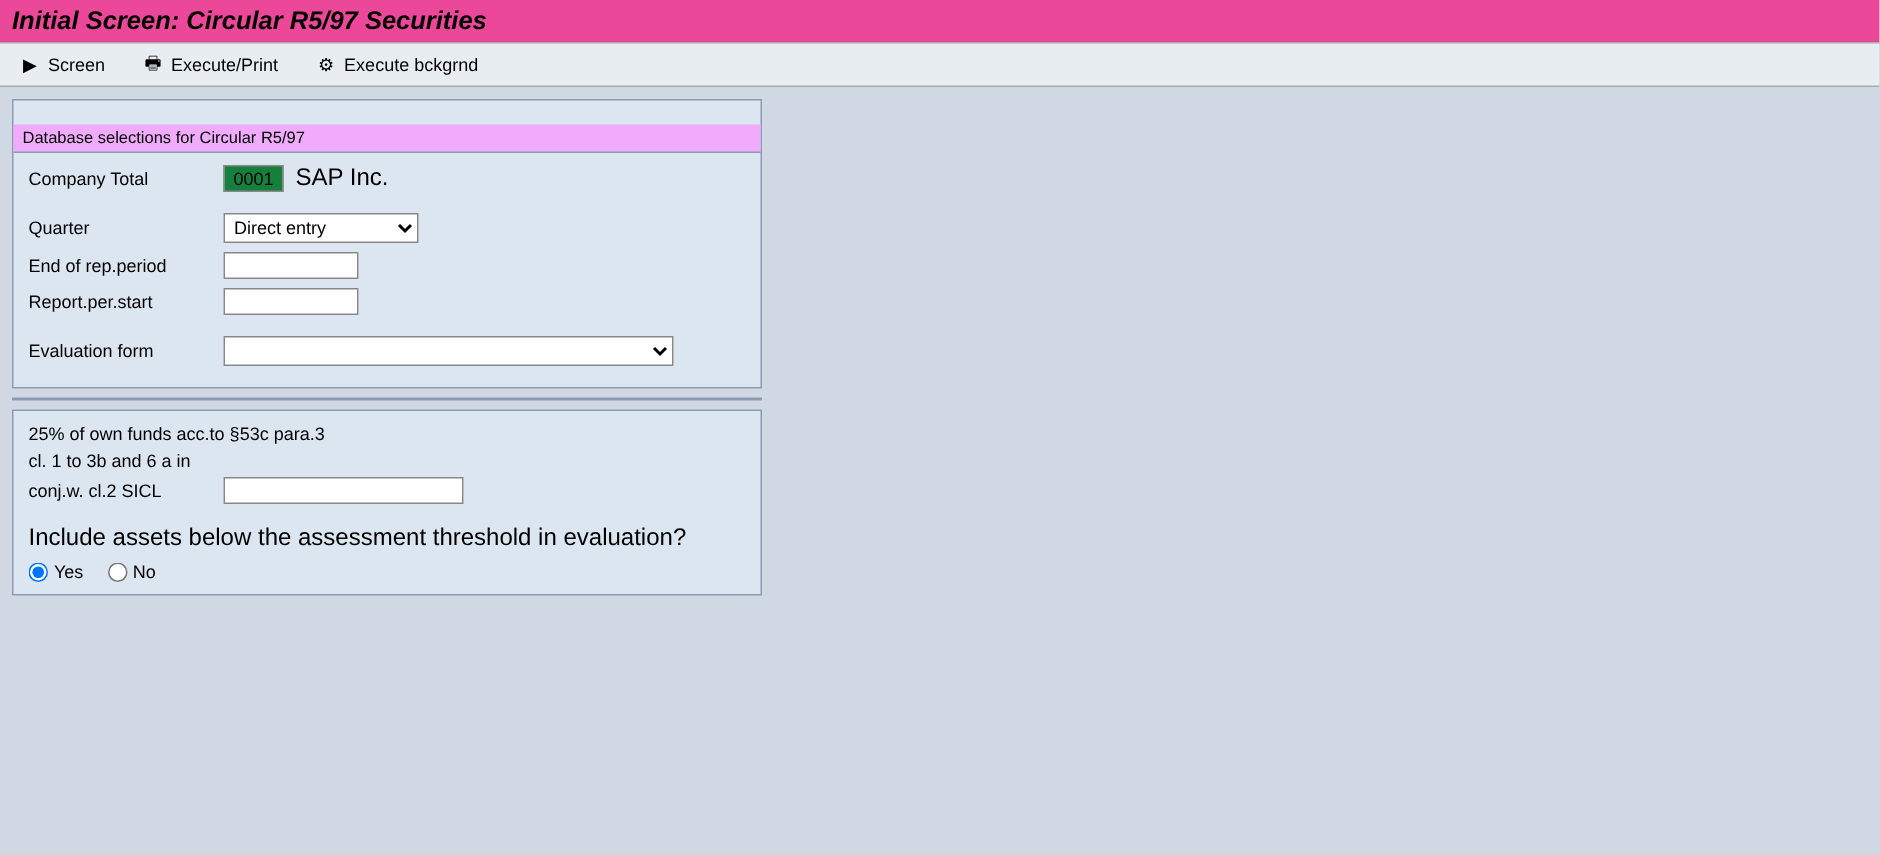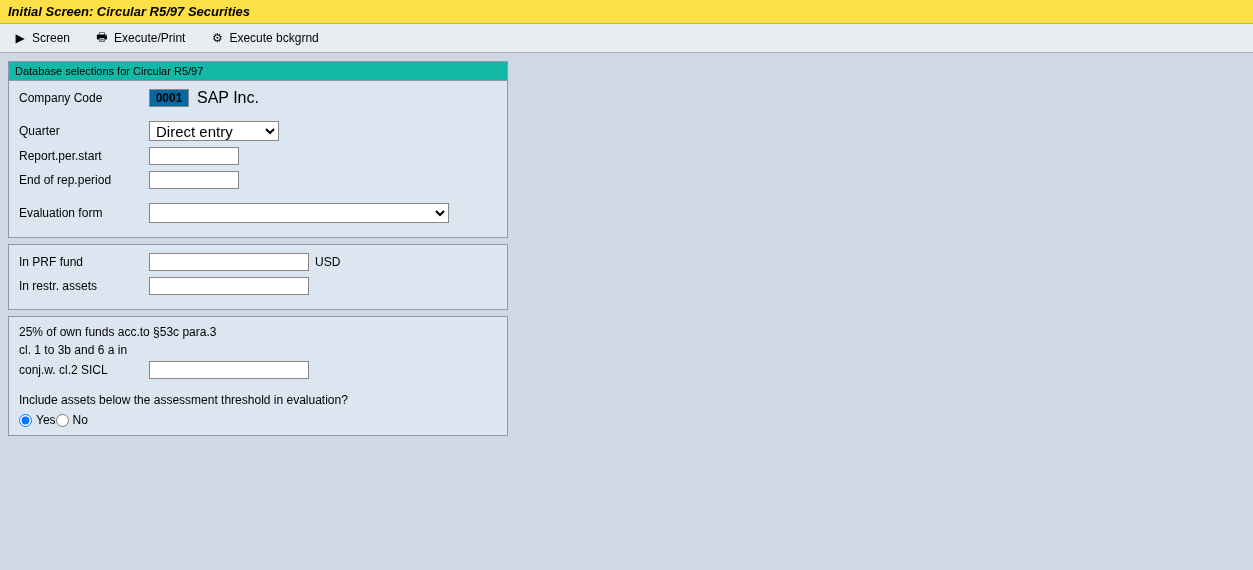--- a/index.html
+++ b/index.html
@@ -3,25 +3,25 @@
   <meta charset="utf-8">
   <style>
     * { box-sizing: border-box; margin: 0; padding: 0; }
     body {
       font-family: Arial, sans-serif;
       font-size: 12px;
       background-color: #d0d8e4;
       color: #000;
     }
     .title-bar {
-      background-color: #fde047;
+      background-color: #ec4899;
       padding: 4px 8px;
       font-style: italic;
       font-weight: bold;
-      font-size: 13px;
+      font-size: 17px;
       border-bottom: 1px solid #aaa;
     }
     .toolbar {
       background-color: #e8edf2;
       padding: 4px 8px;
       display: flex;
       align-items: center;
       gap: 16px;
       border-bottom: 1px solid #aaa;
     }
@@ -55,25 +55,26 @@
       padding: 8px;
       position: relative;
     }
     .section {
       background-color: #dce6f0;
       border: 1px solid #8a9ab0;
       margin-bottom: 6px;
       width: 500px;
     }
     .section-header {
-      background-color: #14b8a6;
+      background-color: #f0abfc;
       border-bottom: 1px solid #8a9ab0;
       padding: 3px 6px;
       font-size: 11px;
       color: #000;
+      margin-top: 16px;
     }
     .section-body {
       padding: 8px 10px;
     }
     .form-row {
       display: flex;
       align-items: center;
       margin-bottom: 6px;
     }
     .form-label {
@@ -83,36 +84,35 @@
     }
     .form-input {
       height: 18px;
       font-size: 11px;
       border: 1px solid #888;
       background: #fff;
       padding: 1px 2px;
     }
     .input-md { width: 90px; }
     .company-code-box {
-      background-color: #0369a1;
+      background-color: #15803d;
       border: 1px solid #888;
       padding: 1px 4px;
       font-size: 12px;
       height: 18px;
       width: 40px;
       text-align: center;
-      font-weight: bold;
     }
     .company-name {
       margin-left: 8px;
       font-size: 16px;
     }
     .quarter-select {
       height: 20px;
-      font-size: 15px;
+      font-size: 12px;
       border: 1px solid #888;
       background: #fff;
       padding: 0 2px;
       width: 130px;
     }
     .eval-select {
       height: 20px;
       font-size: 11px;
       border: 1px solid #888;
       background: #fff;
@@ -124,35 +124,36 @@
       font-size: 12px;
     }
     .spacer { height: 8px; }
     .static-text {
       font-size: 12px;
       margin-bottom: 4px;
     }
     .radio-group {
       display: flex;
       align-items: flex-start;
+      gap: 16px;
       margin-top: 6px;
     }
     .radio-label {
       display: flex;
       align-items: center;
       gap: 4px;
       font-size: 12px;
       cursor: pointer;
     }
     input[type="radio"] {
       margin: 0;
       cursor: pointer;
     }
     .include-text {
-      font-size: 12px;
+      font-size: 16px;
       margin-bottom: 4px;
     }
   </style>
 </head>
 <body>
 
 <div class="title-bar">
   <span>Initial Screen: Circular R5/97 Securities</span>
 </div>
 
@@ -172,73 +173,60 @@
   <span class="watermark">tutorialkart.com</span>
 </div>
 
 <div class="main-content">
 
   <div class="section">
     <div class="section-header">Database selections for Circular R5/97</div>
     <div class="section-body">
 
       <div class="form-row">
-        <span class="form-label">Company Code</span>
+        <span class="form-label">Company Total</span>
         <span class="company-code-box">0001</span>
         <span class="company-name">SAP Inc.</span>
       </div>
 
       <div class="spacer"></div>
 
       <div class="form-row">
         <span class="form-label">Quarter</span>
         <select class="quarter-select">
           <option>Direct entry</option>
           <option>Q1</option>
           <option>Q2</option>
           <option>Q3</option>
           <option>Q4</option>
         </select>
       </div>
 
       <div class="form-row">
+        <span class="form-label">End of rep.period</span>
+        <input type="text" class="form-input input-md" value="" style="">
+      </div>
+
+      <div class="form-row">
         <span class="form-label">Report.per.start</span>
-        <input type="text" class="form-input input-md" value="" style="">
-      </div>
-
-      <div class="form-row">
-        <span class="form-label">End of rep.period</span>
         <input type="text" class="form-input input-md" value="" style="">
       </div>
 
       <div class="spacer"></div>
 
       <div class="form-row">
         <span class="form-label">Evaluation form</span>
         <select class="eval-select">
           <option value=""></option>
         </select>
       </div>
     </div>
   </div>
 
   <div class="section">
-    <div class="section-body">
-
-      <div class="form-row">
-        <span class="form-label">In PRF fund</span>
-        <input type="text" class="form-input" style="width: 160px;" value="">
-        <span class="currency-label">USD</span>
-      </div>
-
-      <div class="form-row">
-        <span class="form-label">In restr. assets</span>
-        <input type="text" class="form-input" style="width: 160px;" value="">
-      </div>
-    </div>
   </div>
 
   <div class="section">
     <div class="section-body">
       <div class="static-text">25% of own funds acc.to §53c para.3</div>
       <div class="static-text">cl. 1 to 3b and 6 a in</div>
 
       <div class="form-row">
         <span class="form-label">conj.w. cl.2 SICL</span>
         <input type="text" class="form-input" style="width: 160px;" value="">

